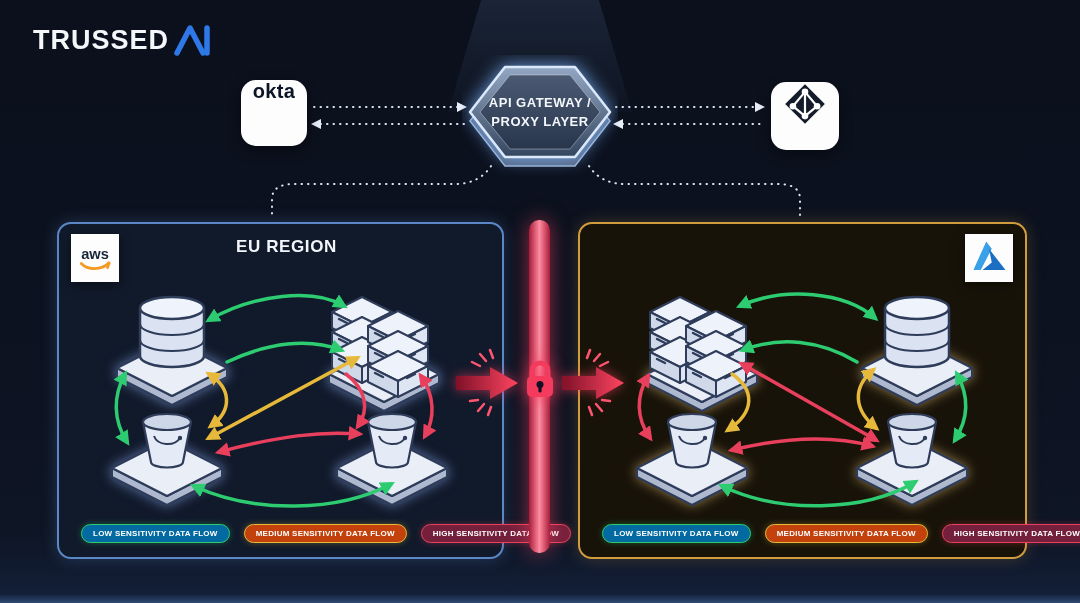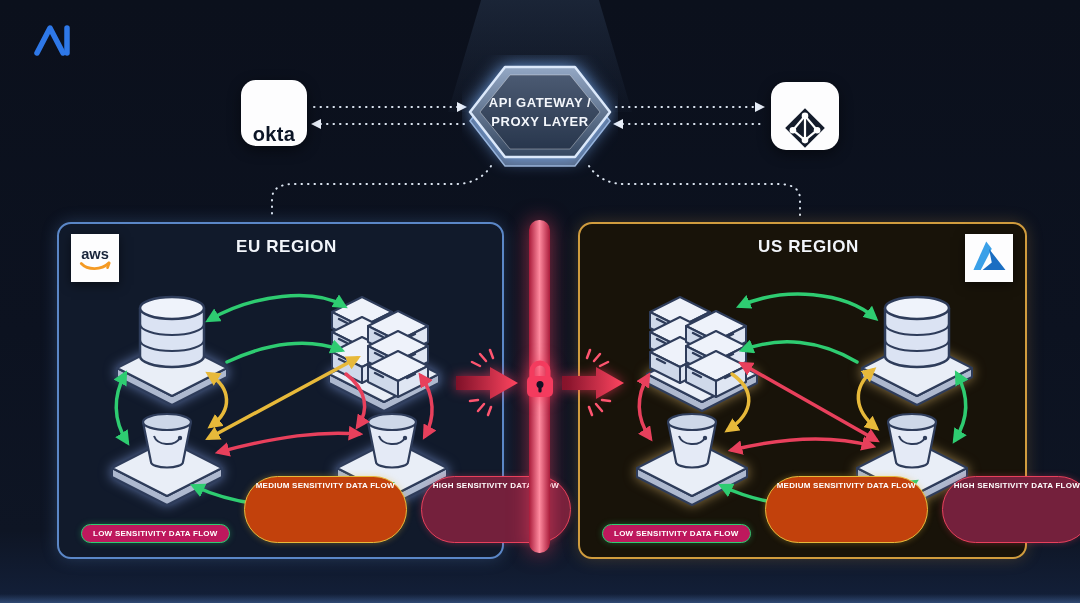--- a/index.html
+++ b/index.html
@@ -8,21 +8,21 @@
     font-family:"Liberation Sans",sans-serif;
     background:linear-gradient(180deg,#0b101c 0%,#0c1220 55%,#0e1524 88%,#13203a 100%);
     color:#fff;
   }
   .abs{position:absolute;}
   
   .brand{left:33px;top:24px;display:flex;align-items:center;gap:4px;}
   .brand-name{font-size:27px;font-weight:800;letter-spacing:1px;color:#f4f6fa;}
   
   .card{background:#fdfdfe;border-radius:15px;box-shadow:0 4px 14px rgba(0,0,0,.45);
-        display:flex;align-items:flex-end;justify-content:center;}
+        display:flex;align-items:flex-start;justify-content:center;}
   .okta-card{left:241px;top:80px;width:66px;height:66px;}
   .okta-text{font-size:20px;font-weight:800;color:#0c1526;letter-spacing:.3px;}
   .aad-card{left:771px;top:82px;width:68px;height:68px;}
   
   .beam{left:448px;top:0;width:184px;height:112px;
         background:linear-gradient(180deg,rgba(62,84,116,.30),rgba(62,84,116,.05));
         clip-path:polygon(18% 0,82% 0,100% 100%,0 100%);}
   .hex-svg{left:462px;top:55px;}
   .hex-main{filter:drop-shadow(0 0 9px rgba(125,180,255,.85));}
   
@@ -35,21 +35,21 @@
                 font-size:17px;font-weight:800;letter-spacing:.6px;color:#f2f5fa;}
   .cloud-badge{position:absolute;width:48px;height:48px;border-radius:0;background:#fdfdfe;
                box-shadow:0 3px 10px rgba(0,0,0,.5);display:flex;align-items:center;justify-content:center;}
   .diagram-svg{position:absolute;left:0;top:0;}
   .glow-cool{filter:drop-shadow(0 0 6px rgba(150,180,255,.55));}
   .glow-warm{filter:drop-shadow(0 0 6px rgba(240,200,120,.55));}
   
   .legend{position:absolute;bottom:14px;left:22px;display:flex;gap:14px;}
   .pill{border-radius:999px;padding:4px 11px;font-size:8px;font-weight:800;letter-spacing:.25px;
         color:#fff;border:1.5px solid;white-space:nowrap;}
-  .pill-low{background:#be185d;border-color:#2ecc71;box-shadow:0 0 6px rgba(46,204,113,.35);margin-top:48px;}
+  .pill-low{background:#0369a1;border-color:#2ecc71;box-shadow:0 0 6px rgba(46,204,113,.35);}
   .pill-med{background:#c2410c;border-color:#e7b93a;box-shadow:0 0 6px rgba(231,185,58,.35);}
   .pill-high{background:#74203c;border-color:#e8405c;box-shadow:0 0 6px rgba(232,64,92,.35);}
   
   .gate-bar{left:529px;top:220px;width:21px;height:333px;border-radius:10px;
             background:linear-gradient(90deg,#a91b3a,#ff8ba0 50%,#a91b3a);
             box-shadow:0 0 20px rgba(255,70,100,.55);}
   .gate-text{left:490px;top:399px;width:100px;text-align:center;font-size:9.5px;font-weight:800;
              letter-spacing:.9px;line-height:14px;color:#f6f8fc;text-shadow:0 1px 3px rgba(0,0,0,.8);}
   .lock-svg{left:519px;top:356px;filter:drop-shadow(0 0 8px rgba(255,60,95,.8));}
   .overlay-svg{left:0;top:0;pointer-events:none;}
@@ -91,20 +91,21 @@
         <use href="#server-unit" transform="translate(-22,-20)"></use>
         <use href="#server-unit" transform="translate(-22,0)"></use>
         <use href="#server-unit" transform="translate(14,-26)"></use>
         <use href="#server-unit" transform="translate(14,-6)"></use>
         <use href="#server-unit" transform="translate(14,14)"></use>
       </g>
     </defs>
   </svg>
 
   <div class="abs brand">
+    <span class="brand-name">TRUSSED</span>
     <svg width="40" height="32" viewBox="0 0 40 32">
       <path d="M4,29 L17,4 L30,29" fill="none" stroke="#2e78e8" stroke-width="5.5" stroke-linejoin="round" stroke-linecap="round"></path>
       <line x1="34" y1="4" x2="34" y2="29" stroke="#2e78e8" stroke-width="5.5" stroke-linecap="round"></line>
     </svg>
   </div>
 
   <div class="abs beam"></div>
 
   <svg class="abs overlay-svg" width="1080" height="603">
     <defs>
@@ -207,21 +208,20 @@
       </g>
     </svg>
     <div class="legend">
       <span class="pill pill-low">LOW SENSITIVITY DATA FLOW</span>
       <span class="pill pill-med">MEDIUM SENSITIVITY DATA FLOW</span>
       <span class="pill pill-high">HIGH SENSITIVITY DATA FLOW</span>
     </div>
   </div>
 
   <div class="abs region region-us">
-    <div class="region-title">US REGION</div>
     <div class="cloud-badge" style="right:12px;top:10px;">
       <svg width="44" height="44" viewBox="0 0 48 48">
         <polygon points="7,37 21,6 27,14 15,37" fill="#3aa0e8"></polygon>
         <polygon points="24,14 42,37 17,37 27,29" fill="#1b6ec2"></polygon>
       </svg>
     </div>
     <svg class="diagram-svg" width="445" height="333" viewBox="0 0 445 333">
       <defs>
         <marker id="mgU" viewBox="0 0 10 10" refX="7" refY="5" markerWidth="4.2" markerHeight="4.2" orient="auto-start-reverse">
             <path d="M0,0 L10,5 L0,10 Z" fill="#2ecc71"></path>

